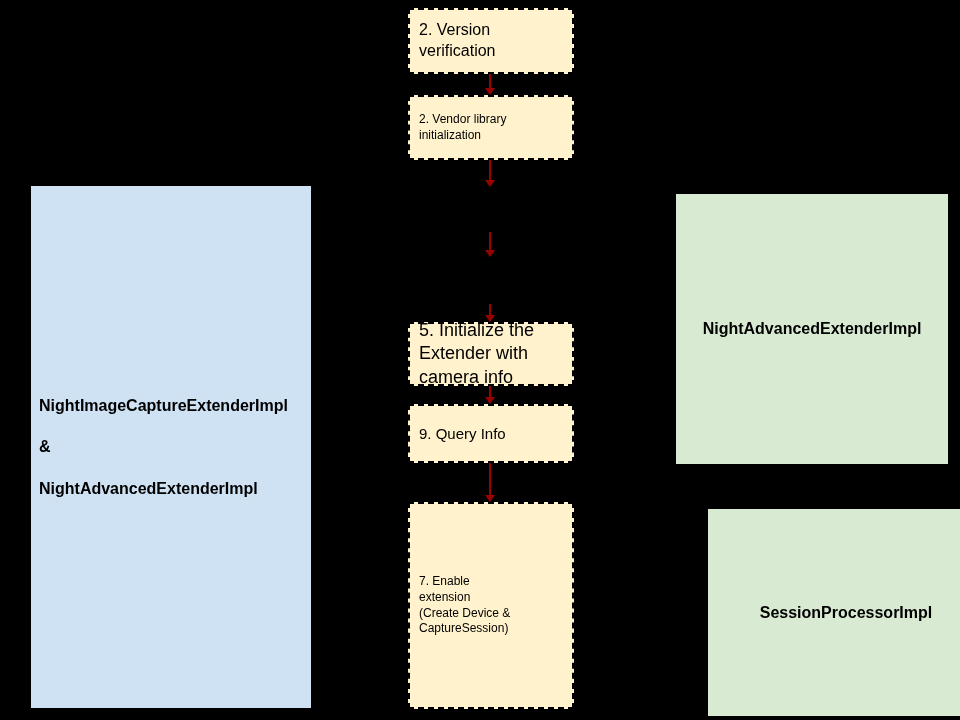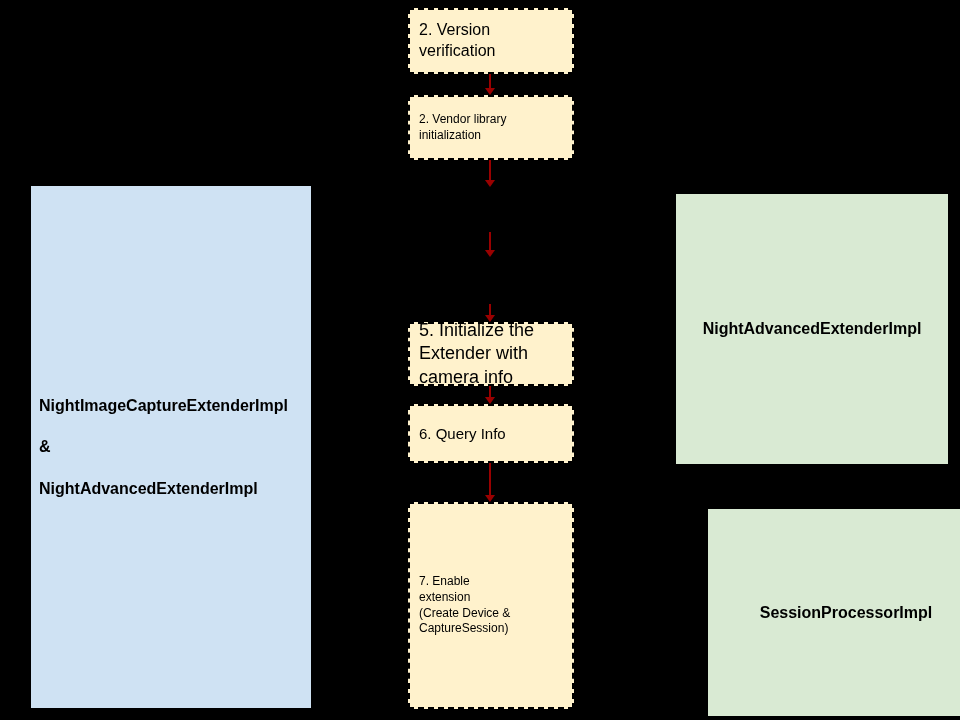--- a/index.html
+++ b/index.html
@@ -71,21 +71,21 @@
     <span>SessionProcessorImpl</span>
   </div>
 
   <div class="step s1">2. Version
 verification</div>
   <div class="step s2">2. Vendor library
 initialization</div>
   <div class="step s5">5. Initialize the
 Extender with
 camera info</div>
-  <div class="step s6">6. Query Info</div>
+  <div class="step s6">9. Query Info</div>
   <div class="step s7">7. Enable
 extension
 (Create Device &amp;
 CaptureSession)</div>
 
   <div class="arrow a1">
     <div class="line"></div>
     <div class="head"></div>
   </div>
   <div class="arrow a2">

